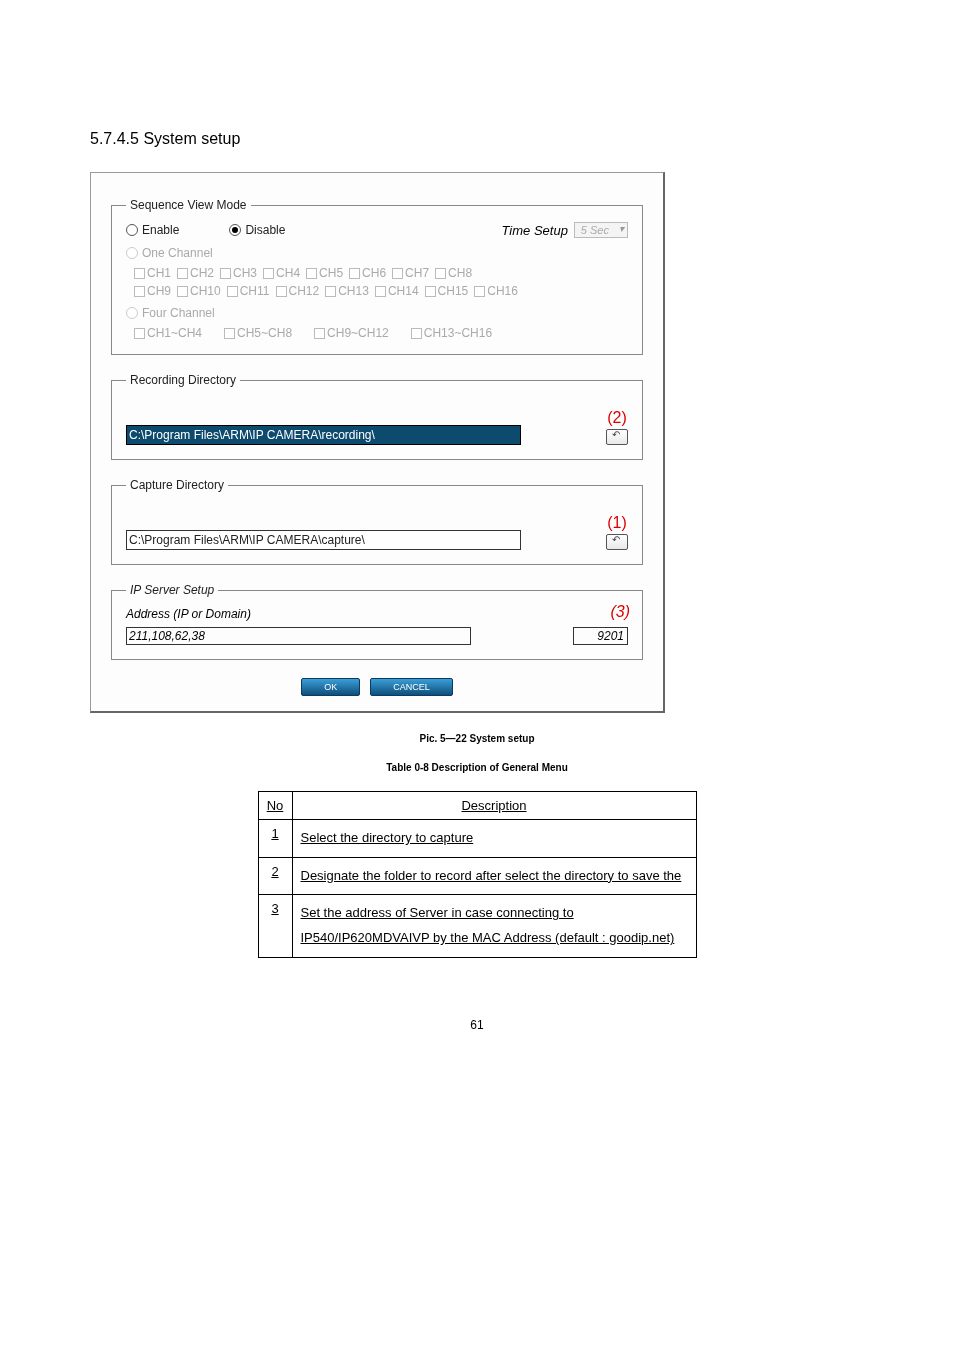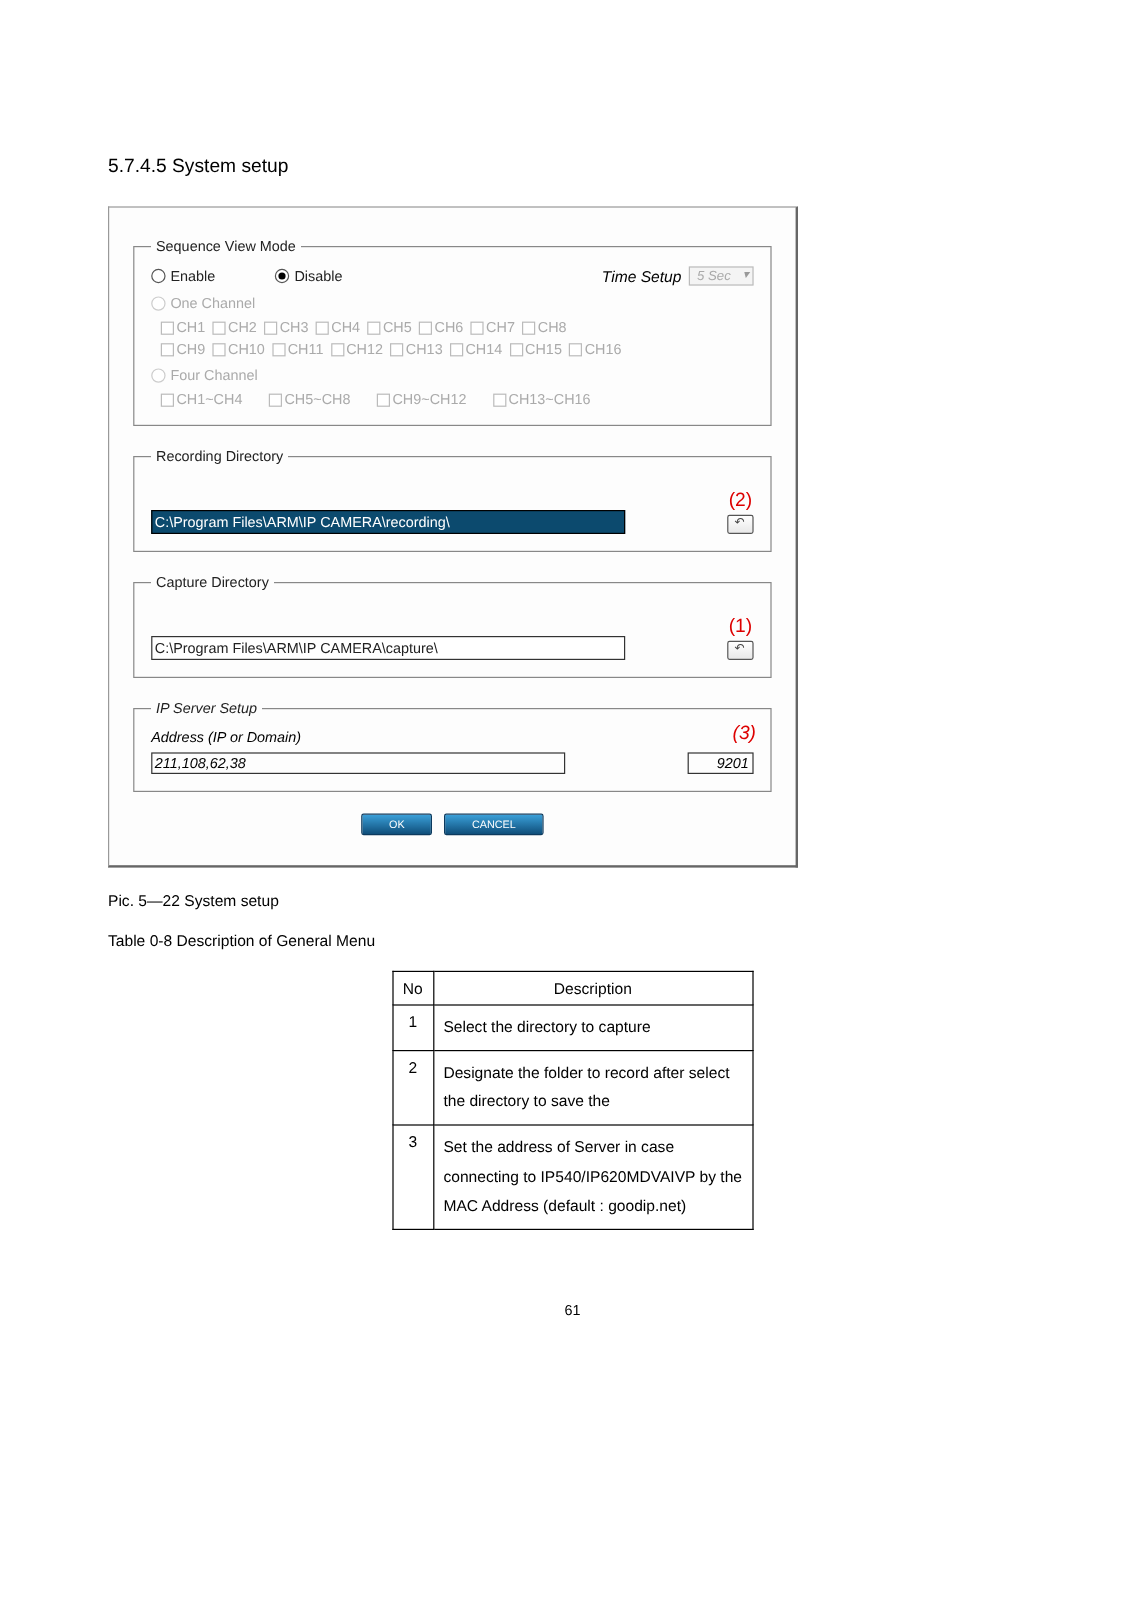--- a/index.html
+++ b/index.html
@@ -13,21 +13,21 @@
     }
     .section-heading {
       font-size: 16px;
       margin-bottom: 24px;
     }
     .dialog {
       border: 1px solid #999;
       border-right: 2px solid #666;
       border-bottom: 2px solid #666;
       background: #fdfdfd;
-      padding: 25px 20px 25px 20px;
+      padding: 25px 20px 15px 20px;
       width: 575px;
       margin: 0 0 20px 0;
     }
     fieldset {
       border: 1px solid #888;
       margin-bottom: 18px;
       padding: 10px 14px 14px 14px;
       position: relative;
     }
     legend {
@@ -95,25 +95,26 @@
     .buttons-row { display: flex; justify-content: center; gap: 10px; margin-top: 8px; }
     .btn {
       background: linear-gradient(#3a9fd8,#0f4e7a);
       color: #fff;
       border: 1px solid #0c3a5e;
       font-size: 9px;
       padding: 3px 22px;
       border-radius: 2px;
       cursor: pointer;
     }
-    .caption { font-weight: normal; font-size: 13px; margin: 18px 0; }
+    .caption { text-align: center; font-weight: bold; font-size: 10px; margin: 18px 0; }
     .desc-table {
       border-collapse: collapse;
       margin: 0 auto;
-      width: 301px;
+      width: 439px;
+      text-decoration: underline;
     }
     .desc-table th, .desc-table td {
       border: 1px solid #000;
       padding: 6px 8px;
       font-size: 13px;
       text-align: left;
       vertical-align: top;
     }
     .desc-table th { text-align: center; font-weight: normal; }
     .desc-table td:first-child { text-align: center; width: 34px; }

